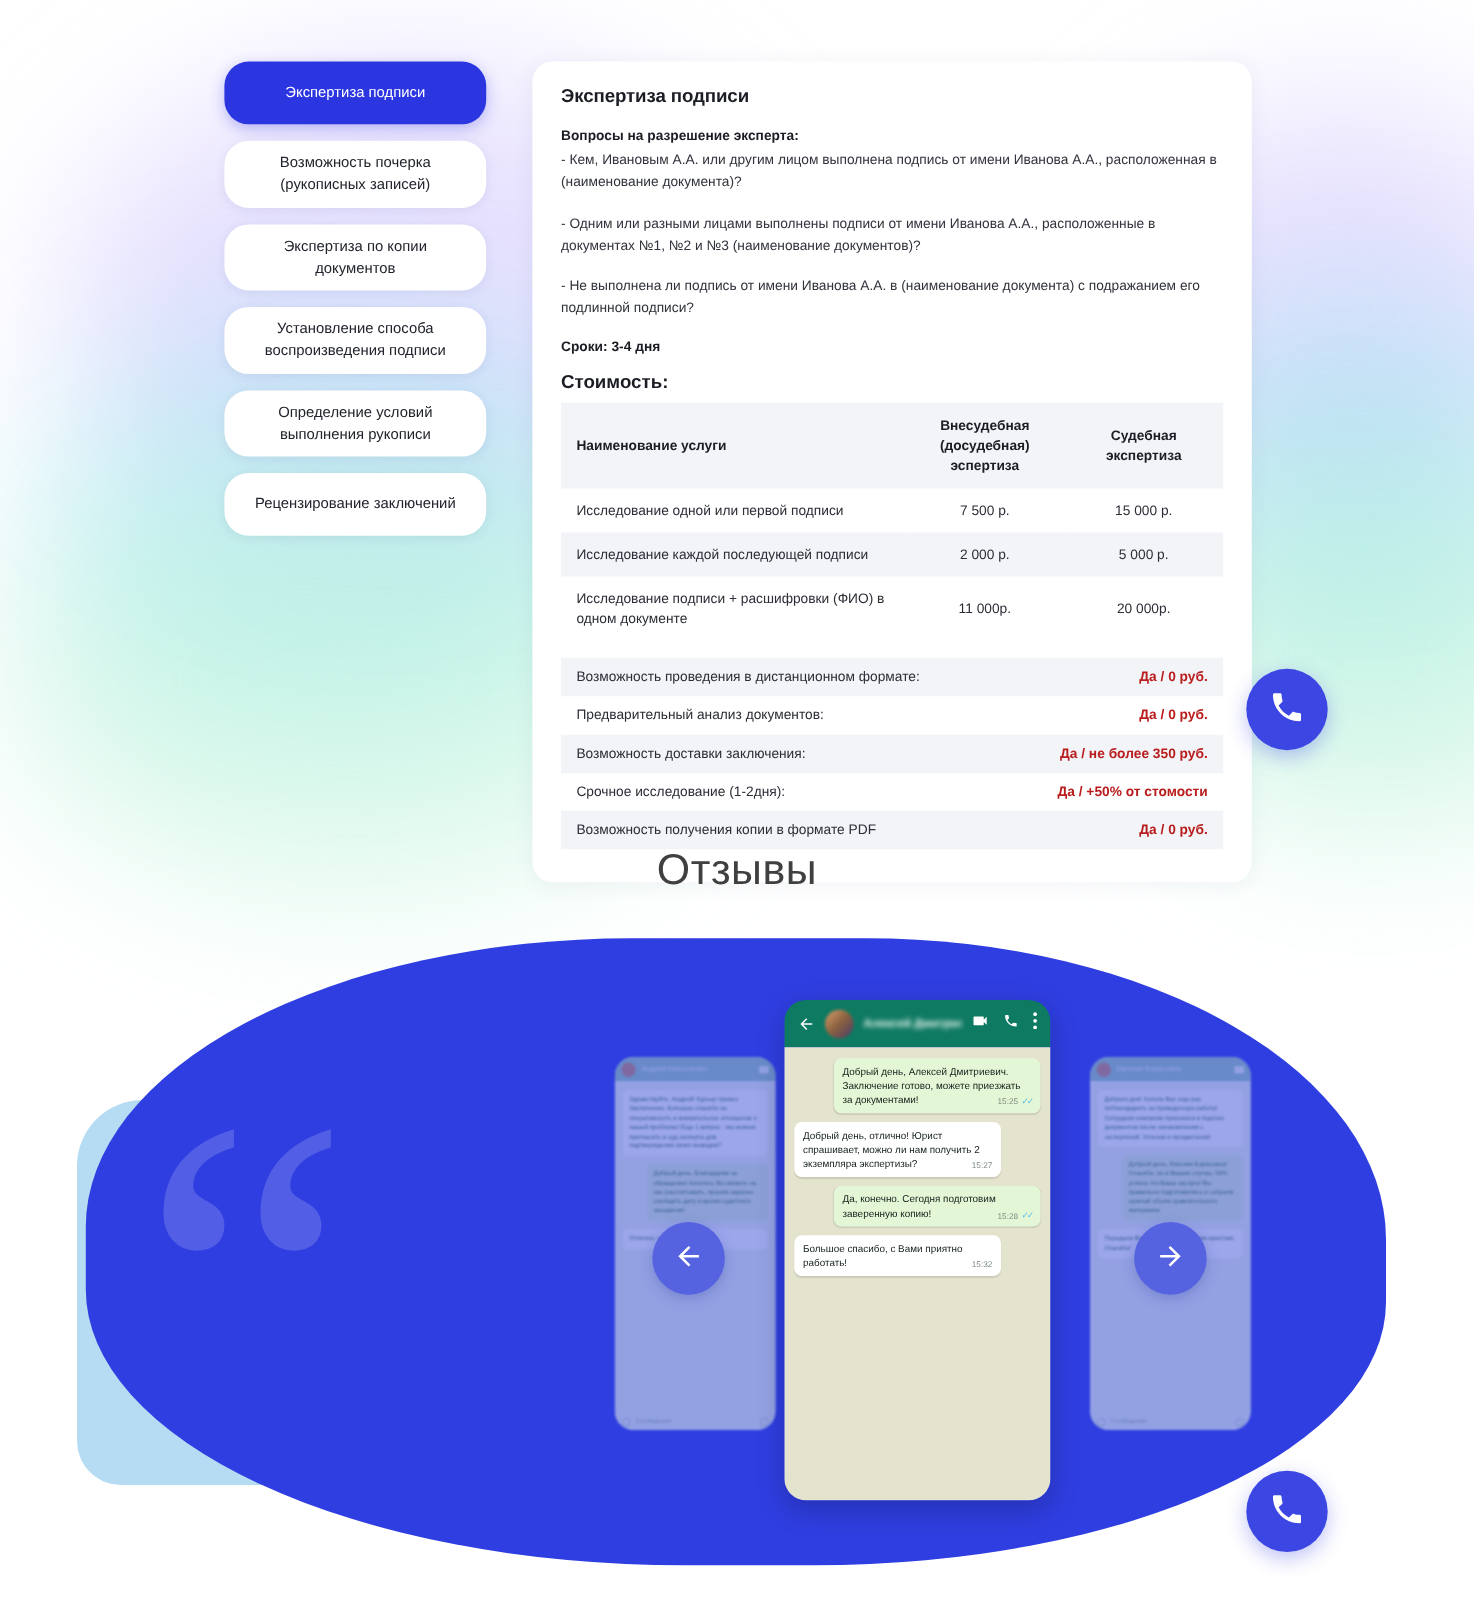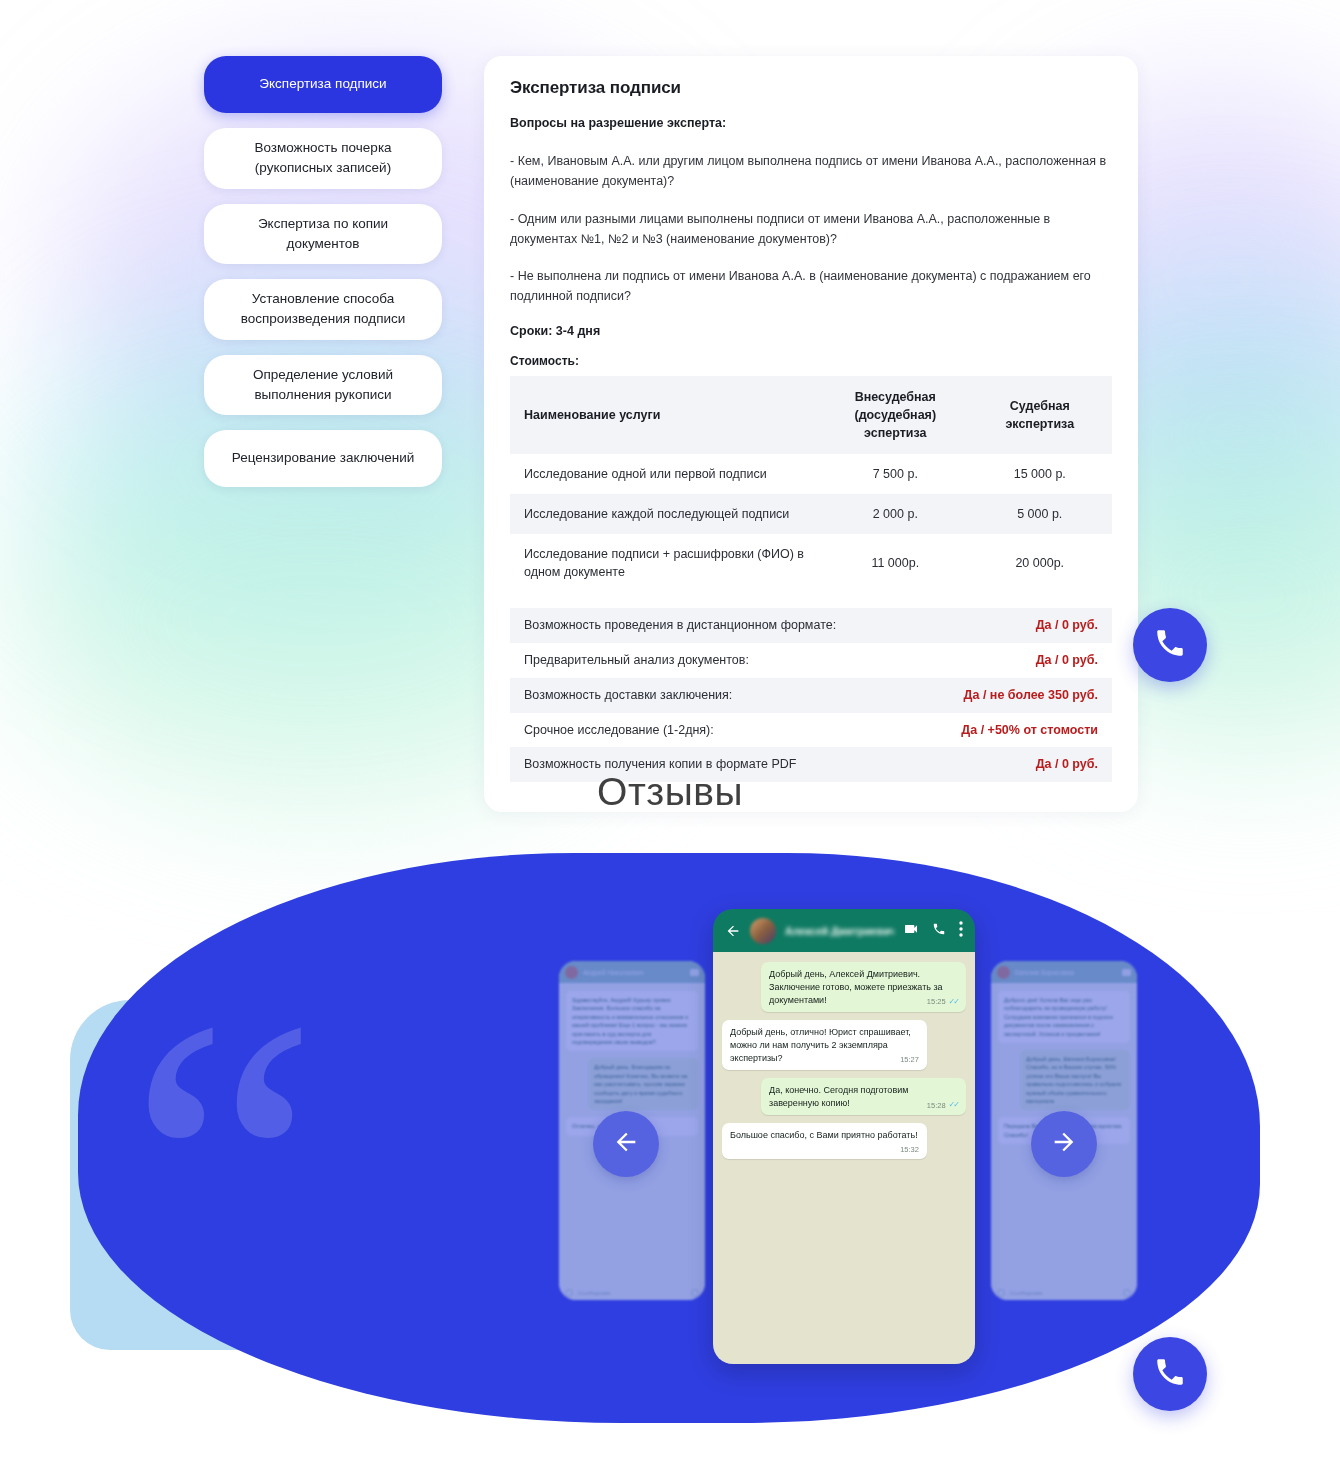--- a/index.html
+++ b/index.html
@@ -101,37 +101,37 @@
     font-size: 17px;
     font-weight: bold;
     color: #1b1d24;
     margin-bottom: 18px;
     letter-spacing: -0.1px;
   }
   .qa-head {
     font-size: 12.5px;
     font-weight: bold;
     color: #1b1d24;
-    margin-bottom: 21px;
+    margin-bottom: 5px;
   }
   .qa-item {
     font-size: 12.5px;
     line-height: 1.62;
     color: #31343c;
     margin-bottom: 17px;
   }
   .qa-item:last-of-type { margin-bottom: 14px; }
   .terms {
     font-size: 12.5px;
     font-weight: bold;
     color: #1b1d24;
     margin-bottom: 16px;
   }
   .cost-label {
-    font-size: 12px;
+    font-size: 17px;
     font-weight: bold;
     color: #1b1d24;
     margin-bottom: 8px;
   }
 
   table.price {
     width: 100%;
     border-collapse: collapse;
     font-size: 12.5px;
     color: #2b2e36;
@@ -303,21 +303,21 @@
     width: 8px; height: 8px; border-radius: 50%;
     border: 1px solid #b6cdbf;
   }
   .side-foot .sp { flex: 1; }
 
   
   .phone-main {
     position: absolute;
     left: 713px;
     top: 909px;
-    width: 262px;
+    width: 242px;
     height: 455px;
     border-radius: 20px;
     overflow: hidden;
     box-shadow: 0 8px 26px rgba(0, 0, 0, 0.20);
     z-index: 20;
   }
   .main-head {
     height: 43px;
     background: #0f7a62;
     display: flex;

